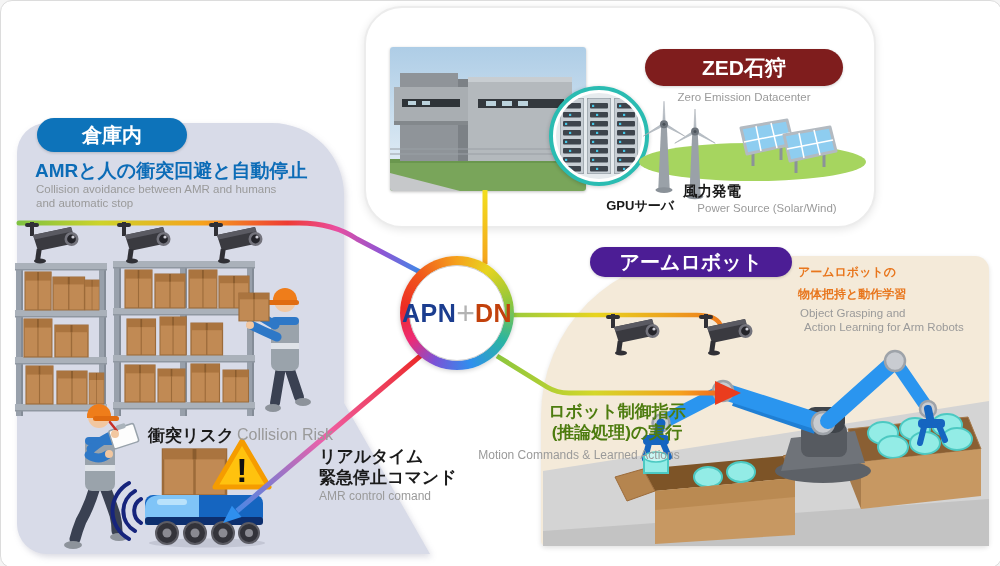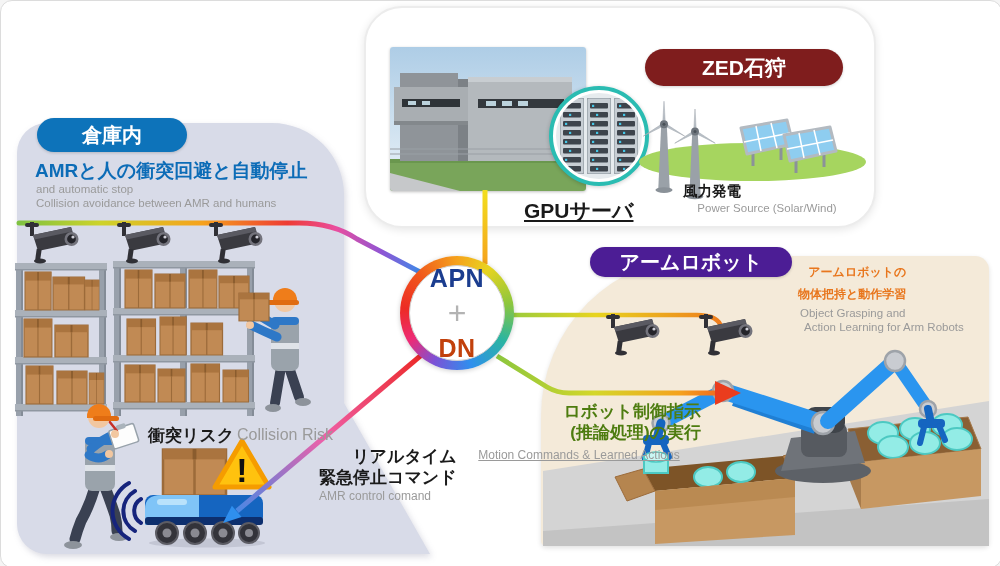--- a/index.html
+++ b/index.html
@@ -1,19 +1,19 @@
 <!DOCTYPE html>
 <html><head>
 <meta charset="utf-8">
 <style>
   html,body{margin:0;padding:0;background:#f5f5f5;font-family:"Liberation Sans","DejaVu Sans",sans-serif;}
   .stage{position:relative;width:1000px;height:566px;background:#fff;border:1px solid #dcdcdc;border-radius:12px;overflow:hidden;margin:0 auto;}
   .abs{position:absolute;}
   .pill{border-radius:999px;color:#fff;font-weight:bold;display:flex;align-items:center;justify-content:center;box-shadow:0 1px 3px rgba(0,0,0,.18);}
-  .nowrap{white-space:nowrap;text-align:right;}
+  .nowrap{white-space:nowrap;}
   .sub{color:#9a9a9a;font-size:11.5px;line-height:13.5px;}
   .jp-b{color:#1a1a1a;font-weight:bold;}
   svg{display:block;}
   .z1{z-index:1}.z2{z-index:2}.z3{z-index:3}.z4{z-index:4}.z5{z-index:5}
 </style>
 </head>
 <body>
 
 <div class="stage">
 
@@ -115,23 +115,24 @@
     </svg>
 
     <div class="abs" style="left:183px;top:78px;width:86px;height:86px;background:#fff;border:4px solid #2abcb2;border-radius:50%;padding:3px;box-shadow:0 1px 4px rgba(0,0,0,.2);">
       <svg width="86" height="86" viewBox="0 0 86 86" style="border-radius:50%">
         <rect width="86" height="86" fill="#e6ebee"></rect>
         <use href="#rackcol" x="4" y="5" width="24" height="76"></use>
         <use href="#rackcol" x="31" y="5" width="24" height="76"></use>
         <use href="#rackcol" x="58" y="5" width="24" height="76"></use>
       </svg>
     </div>
-    <div class="abs nowrap" style="left:158px;top:189px;width:150px;text-align:left;font-size:21px;font-weight:bold;color:#1a1a1a;text-decoration:underline;">GPUサーバ</div>
+    <div class="abs nowrap" style="left:158px;top:189px;width:150px;text-align:right;font-size:13px;font-weight:bold;color:#1a1a1a;">GPUサーバ</div>
 
     <div class="pill abs" style="left:279px;top:41px;width:198px;height:37px;background:#7f1d1d;font-size:21px;">ZED石狩</div>
+    <div class="abs sub nowrap" style="left:269px;top:83px;width:218px;text-align:center;">Zero Emission Datacenter</div>
 
     <div class="abs" style="left:273px;top:135px;width:227px;height:38px;background:#a6d55f;border-radius:50%;"></div>
     <svg class="abs" style="left:277px;top:91px;" width="42" height="100" viewBox="0 0 44 100">
         <use href="#turb"></use>
       </svg>
     <svg class="abs" style="left:308px;top:101px;" width="42" height="94" viewBox="0 0 44 100">
         <use href="#turb"></use>
       </svg>
     <svg class="abs" style="left:371px;top:110px;" width="58" height="52" viewBox="0 0 58 52">
         <use href="#solarp"></use>
@@ -139,22 +140,22 @@
     <svg class="abs" style="left:414px;top:117px;" width="58" height="52" viewBox="0 0 58 52">
         <use href="#solarp"></use>
       </svg>
     <div class="abs nowrap" style="left:296px;top:174px;width:100px;text-align:center;font-size:14.5px;font-weight:bold;color:#1a1a1a;">風力発電</div>
     <div class="abs sub nowrap" style="left:296px;top:194px;width:210px;text-align:center;font-size:11.5px;">Power Source (Solar/Wind)</div>
   </div>
 
   <div class="pill abs z4" style="left:36px;top:117px;width:150px;height:34px;background:#0d73ba;font-size:20px;">倉庫内</div>
   <div class="abs z4 nowrap" style="left:34px;top:157px;font-size:19px;font-weight:bold;color:#0c6cb7;">AMRと人の衝突回避と自動停止</div>
   <div class="abs z4 sub" style="left:35px;top:182px;">
+    <div>Collision avoidance between AMR and humans</div>
     <div>and automatic stop</div>
-    <div>Collision avoidance between AMR and humans</div>
   </div>
   <div class="abs z4 jp-b nowrap" style="left:147px;top:423px;font-size:17px;">衝突リスク</div>
   <div class="abs z4 sub nowrap" style="left:236px;top:427px;font-size:16px;">Collision Risk</div>
 
   <svg class="abs z2" style="left:14px;top:262px;" width="92" height="158" viewBox="0 0 92 158">
     <rect x="1" y="2" width="7" height="151" fill="#98a0ab"></rect>
       <rect x="6" y="2" width="2" height="151" fill="#848c97"></rect>
     <rect x="84" y="2" width="7" height="151" fill="#98a0ab"></rect>
       <rect x="89" y="2" width="2" height="151" fill="#848c97"></rect>
     <g>
@@ -282,21 +283,21 @@
     <div class="nowrap">物体把持と動作学習</div>
   </div>
   <div class="abs z4 sub" style="left:799px;top:306px;">
     <div>Object Grasping and</div>
     <div style="padding-left:4px;">Action Learning for Arm Robots</div>
   </div>
   <div class="abs z4" style="left:532px;top:401px;width:168px;text-align:center;font-size:17px;font-weight:bold;color:#4d7c0f;line-height:20.5px;">
     <div class="nowrap">ロボット制御指示</div>
     <div class="nowrap">(推論処理)の実行</div>
   </div>
-  <div class="abs z4 sub nowrap" style="left:468px;top:448px;width:220px;text-align:center;font-size:12px;text-decoration:underline;">Motion Commands &amp; Learned Actions</div>
+  <div class="abs z4 sub nowrap" style="left:468px;top:448px;width:220px;text-align:center;font-size:12px;">Motion Commands &amp; Learned Actions</div>
 
   <svg class="abs z2" style="left:542px;top:330px;" width="446" height="215" viewBox="0 0 446 215">
     <polygon points="0,140 446,70 446,215 0,215" fill="#d4d4d4"></polygon>
     <polygon points="0,200 446,168 446,215 0,215" fill="#c3c3c3"></polygon>
 
     <g>
       <polygon points="305,98 425,86 438,118 318,131" fill="#8a5f33" stroke="#a5794a"></polygon>
       <g stroke="#4cc9c2" stroke-width="2" fill="#93ece6">
         <ellipse cx="340" cy="102" rx="15" ry="11"></ellipse>
           <ellipse cx="372" cy="98" rx="15" ry="11"></ellipse>
@@ -406,20 +407,20 @@
     </svg>
 
   <svg class="abs z4" style="left:603px;top:313px;" width="62" height="44">
       <use href="#cam"></use>
     </svg>
   <svg class="abs z4" style="left:696px;top:313px;" width="62" height="44">
       <use href="#cam"></use>
     </svg>
 
   <div class="abs z5" style="left:399px;top:255px;width:114px;height:114px;border-radius:50%;box-shadow:0 1px 5px rgba(0,0,0,.2);background:conic-gradient(from 0deg, #f5a21c, #e8d41f 35deg, #8cc63e 80deg, #2bb5a0 120deg, #2f8fee 165deg, #7b52d6 205deg, #ed2b75 240deg, #ed2b24 275deg, #f0571c 315deg, #f5a21c 360deg);">
-    <div class="abs" style="left:9px;top:9px;right:9px;bottom:9px;background:#fff;border:1px solid #cfcfcf;border-radius:50%;display:flex;flex-direction:column;align-items:center;justify-content:space-between;">
+    <div class="abs" style="left:9px;top:9px;right:9px;bottom:9px;background:#fff;border:1px solid #cfcfcf;border-radius:50%;display:flex;flex-direction:row;align-items:center;justify-content:center;">
       <div style="font-size:25px;font-weight:800;color:#1b3d8f;letter-spacing:.5px;line-height:24px;">APN</div>
       <div style="font-size:32px;color:#b3b3b3;line-height:24px;margin:-2px 0;">+</div>
       <div style="font-size:25px;font-weight:800;color:#c2410c;letter-spacing:.5px;line-height:24px;">DN</div>
     </div>
   </div>
 
 </div>
 
 </body></html>

